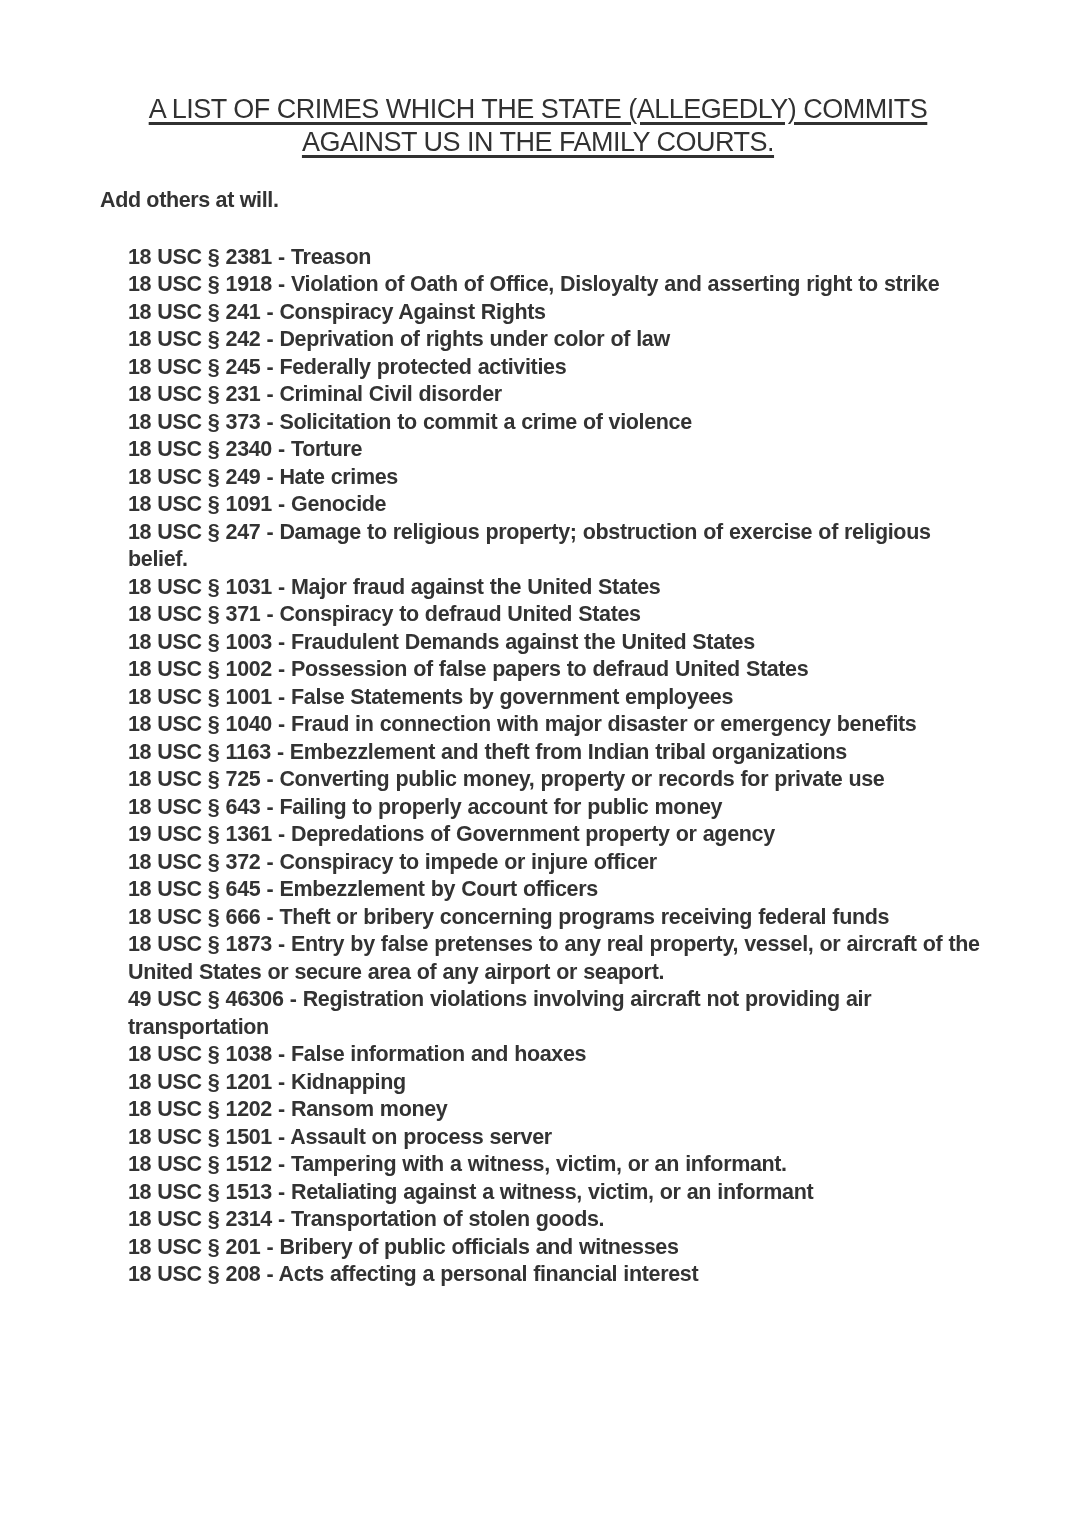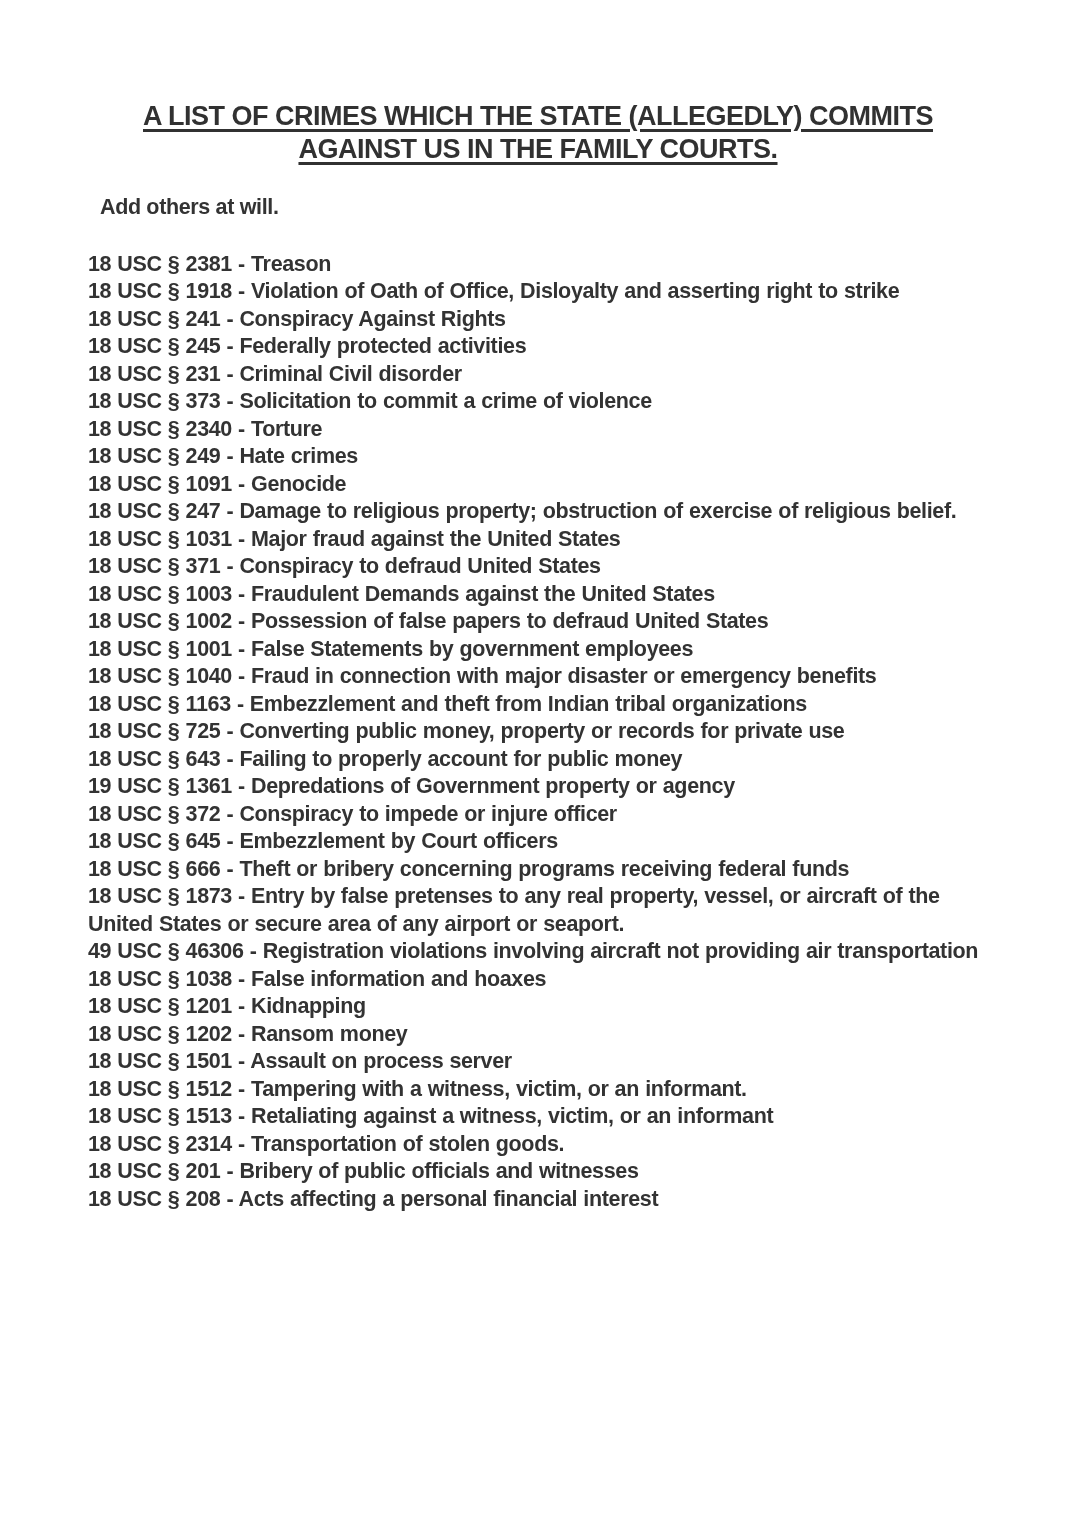--- a/index.html
+++ b/index.html
@@ -16,43 +16,44 @@
     font-family: "Liberation Sans", "DejaVu Sans", sans-serif;
     color: #333333;
   }
   .content {
     position: absolute;
     top: 84px;
     left: 88px;
     width: 900px;
   }
   .title {
-    margin: 16px;
+    margin: 9px;
     text-align: center;
     font-size: 27px;
-    font-weight: 700;
+    font-weight: 400;
     line-height: 33px;
     letter-spacing: -0.5px;
     color: #313131;
   }
   .title-line {
     display: block;
     text-decoration: underline;
     text-decoration-thickness: 2.5px;
     text-underline-offset: 4px;
   }
   .subtitle {
     margin: 28px 0 0 12px;
     font-size: 21.5px;
     font-weight: 700;
     line-height: 27.5px;
     letter-spacing: -0.35px;
   }
   .crime-list {
     margin-top: 29px;
+    margin-left: 40px;
   }
   .crime-item {
     margin: 0;
     font-size: 21.5px;
     font-weight: 700;
     line-height: 27.5px;
     letter-spacing: -0.35px;
     word-spacing: 0.5px;
   }
 </style>
@@ -63,20 +64,21 @@
   <div class="content">
     <h1 class="title">
       <span class="title-line">A LIST OF CRIMES WHICH THE STATE (ALLEGEDLY) COMMITS</span>
       <span class="title-line">AGAINST US IN THE FAMILY COURTS.</span>
     </h1>
     <p class="subtitle">Add others at will.</p>
     <div class="crime-list">
         <p class="crime-item">18 USC § 2381 - Treason</p>
         <p class="crime-item">18 USC § 1918 - Violation of Oath of Office, Disloyalty and asserting right to strike</p>
         <p class="crime-item">18 USC § 241 - Conspiracy Against Rights</p>
+        <p class="crime-item">18 USC § 242 - Deprivation of rights under color of law</p>
         <p class="crime-item">18 USC § 245 - Federally protected activities</p>
         <p class="crime-item">18 USC § 231 - Criminal Civil disorder</p>
         <p class="crime-item">18 USC § 373 - Solicitation to commit a crime of violence</p>
         <p class="crime-item">18 USC § 2340 - Torture</p>
         <p class="crime-item">18 USC § 249 - Hate crimes</p>
         <p class="crime-item">18 USC § 1091 - Genocide</p>
         <p class="crime-item">18 USC § 247 - Damage to religious property; obstruction of exercise of religious belief.</p>
         <p class="crime-item">18 USC § 1031 - Major fraud against the United States</p>
         <p class="crime-item">18 USC § 371 - Conspiracy to defraud United States</p>
         <p class="crime-item">18 USC § 1003 - Fraudulent Demands against the United States</p>

